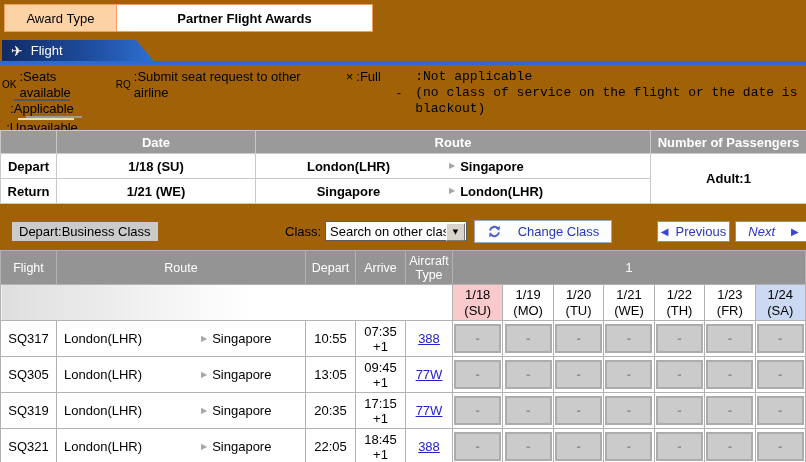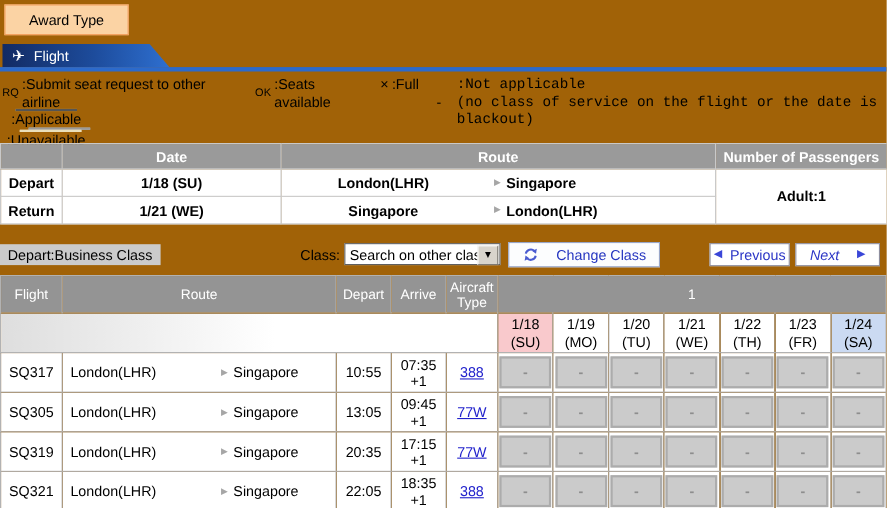--- a/index.html
+++ b/index.html
@@ -41,21 +41,21 @@
   .summary{position:absolute;top:130px;left:0;width:806px;border-collapse:collapse;table-layout:fixed;}
   .summary th,.summary td{border:1px solid #C9C9C9;padding:0;text-align:center;font-weight:bold;font-size:13px;}
   .summary th{background:#9A9A9A;color:#fff;height:22px;}
   .summary td{height:24px;background:#fff;}
   .srow{display:flex;align-items:center;width:100%;}
   .sorigin{width:185px;text-align:center;}
   .sdest{flex:1;display:flex;align-items:center;gap:5px;padding-left:8px;text-align:left;}
   .arrow{color:#A6A6A6;font-size:8px;line-height:1;}
 
   
-  .classbar{position:absolute;top:220px;left:0;width:736px;height:25px;}
+  .classbar{position:absolute;top:220px;left:12px;width:736px;height:25px;}
   .depart-class{position:absolute;left:0;top:2px;background:#CBCBCB;padding:2px 7px;}
   .class-label{position:absolute;left:273px;top:4px;}
   .select{position:absolute;left:313px;top:1px;width:142px;height:20px;border:1px solid #5F5F5F;
           background:#fff;display:flex;align-items:center;padding-left:4px;box-sizing:border-box;cursor:pointer;}
   .select-arrow{position:absolute;right:1px;top:1px;width:17px;height:16px;background:#D8D4CC;
           border:1px solid;border-color:#FDFDFD #7E7A74 #7E7A74 #FDFDFD;display:flex;align-items:center;
           justify-content:center;font-size:7px;cursor:pointer;}
   .btn{display:flex;align-items:center;justify-content:center;background:#fff;cursor:pointer;box-sizing:border-box;}
   .btn-change{position:absolute;left:462px;top:0;width:138px;height:23px;border:1px solid #98A6C8;
           color:#2636C0;gap:16px;background:#FCFDFE;}
@@ -82,36 +82,37 @@
   .avail-btn{margin:0 auto;width:43px;height:25px;background:#CBCBCB;border:2px solid #ACACAC;
           color:#8E8E8E;display:flex;align-items:center;justify-content:center;font-weight:bold;cursor:default;}
 </style>
 </head>
 <body>
 
 <div class="stage">
 
   <div class="award-box">
     <div class="award-label">Award Type</div>
+    <div class="award-value">Partner Flight Awards</div>
   </div>
 
   <div class="flight-tab">
     <span class="plane ico">✈</span>
     <span>Flight</span>
   </div>
   <div class="tab-bar"></div>
 
   <div class="legend1">
+    <div class="leg-item m1">
+      <span class="leg-code sm">OK</span>
+      <span>:Seats available</span>
+    </div>
     <div class="leg-item m2">
       <span class="leg-code sm">RQ</span>
       <span>:Submit seat request to other airline</span>
-    </div>
-    <div class="leg-item m1">
-      <span class="leg-code sm">OK</span>
-      <span>:Seats available</span>
     </div>
     <div class="leg-item m3">
       <span class="leg-code">×</span>
       <span>:Full</span>
     </div>
     <div class="leg-item">
       <span class="leg-code m1">-</span>
       <div class="leg-stack">
         <div>:Not applicable</div>
         <div>(no class of service on the flight or the date is blackout)</div>
@@ -386,21 +387,21 @@
           <span class="org">London(LHR)</span>
           <span class="dst">
             <span class="arrow ico">▶</span>
             <span>Singapore</span>
           </span>
         </div>
       </td>
       <td>22:05</td>
       <td>
         <div class="arr2">
-              <div>18:35</div>
+              <div>18:45</div>
               <div>+1</div>
             </div>
       </td>
       <td><span class="ac-link">388</span></td>
       <td>
             <div class="avail-btn">-</div>
           </td>
       <td>
             <div class="avail-btn">-</div>
           </td>

